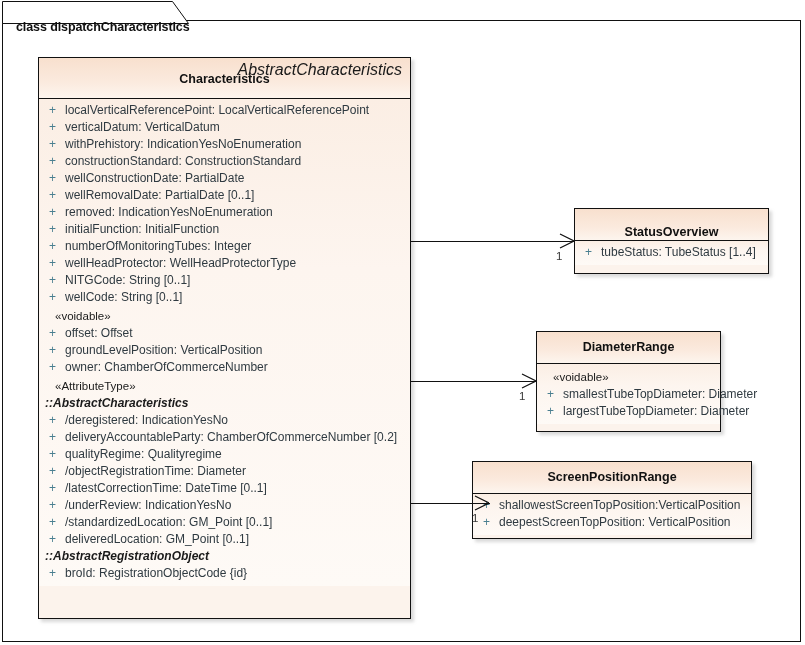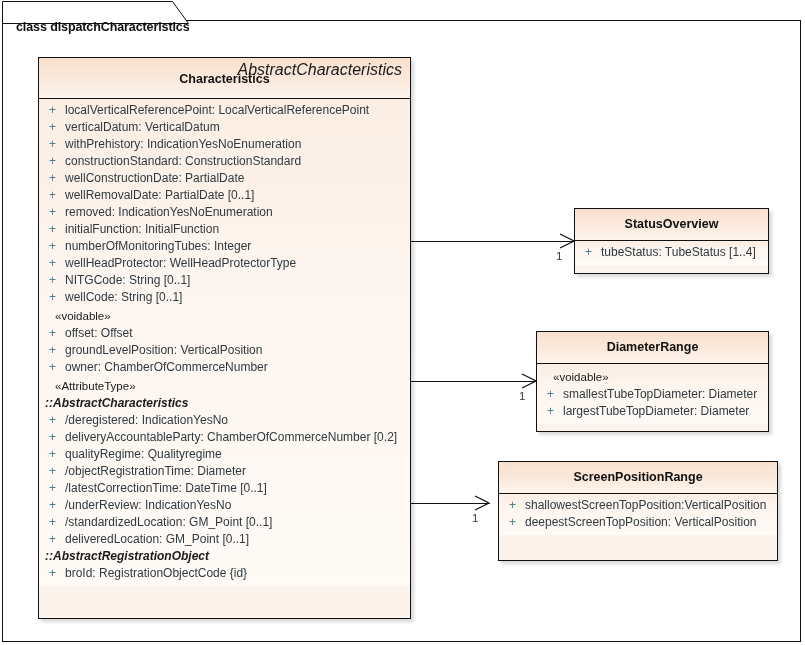--- a/index.html
+++ b/index.html
@@ -275,48 +275,48 @@
         <div class="section">::AbstractRegistrationObject</div>
         <div class="attr">
           <span class="vis">+</span>
           <span class="sig">broId: RegistrationObjectCode {id}</span>
         </div>
       </div>
   </div>
 
   <div class="uml" id="class-1" style="left:574px; top:208px; width:195px; height:66px;">
     <div class="uml-head" style="height:32px;">
-      <div class="uml-name" style="padding-top:8px;">StatusOverview</div>
+      <div class="uml-name" style="padding-top:16px;">StatusOverview</div>
     </div>
     <div class="uml-body" id="class-1-body">
         <div class="attr">
           <span class="vis">+</span>
           <span class="sig">tubeStatus: TubeStatus [1..4]</span>
         </div>
       </div>
   </div>
 
-  <div class="uml" id="class-2" style="left:536px; top:331px; width:233px; height:101px;">
+  <div class="uml" id="class-2" style="left:536px; top:331px; width:185px; height:101px;">
     <div class="uml-head" style="height:32px;">
       <div class="uml-name" style="padding-top:8px;">DiameterRange</div>
     </div>
     <div class="uml-body" id="class-2-body">
         <div class="group">«voidable»</div>
         <div class="attr">
           <span class="vis">+</span>
           <span class="sig">smallestTubeTopDiameter: Diameter</span>
         </div>
         <div class="attr">
           <span class="vis">+</span>
           <span class="sig">largestTubeTopDiameter: Diameter</span>
         </div>
       </div>
   </div>
 
-  <div class="uml" id="class-3" style="left:498px; top:461px; width:280px; height:100px;">
+  <div class="uml" id="class-3" style="left:472px; top:461px; width:280px; height:78px;">
     <div class="uml-head" style="height:32px;">
       <div class="uml-name" style="padding-top:8px;">ScreenPositionRange</div>
     </div>
     <div class="uml-body" id="class-3-body">
         <div class="attr">
           <span class="vis">+</span>
           <span class="sig">shallowestScreenTopPosition:VerticalPosition</span>
         </div>
         <div class="attr">
           <span class="vis">+</span>

